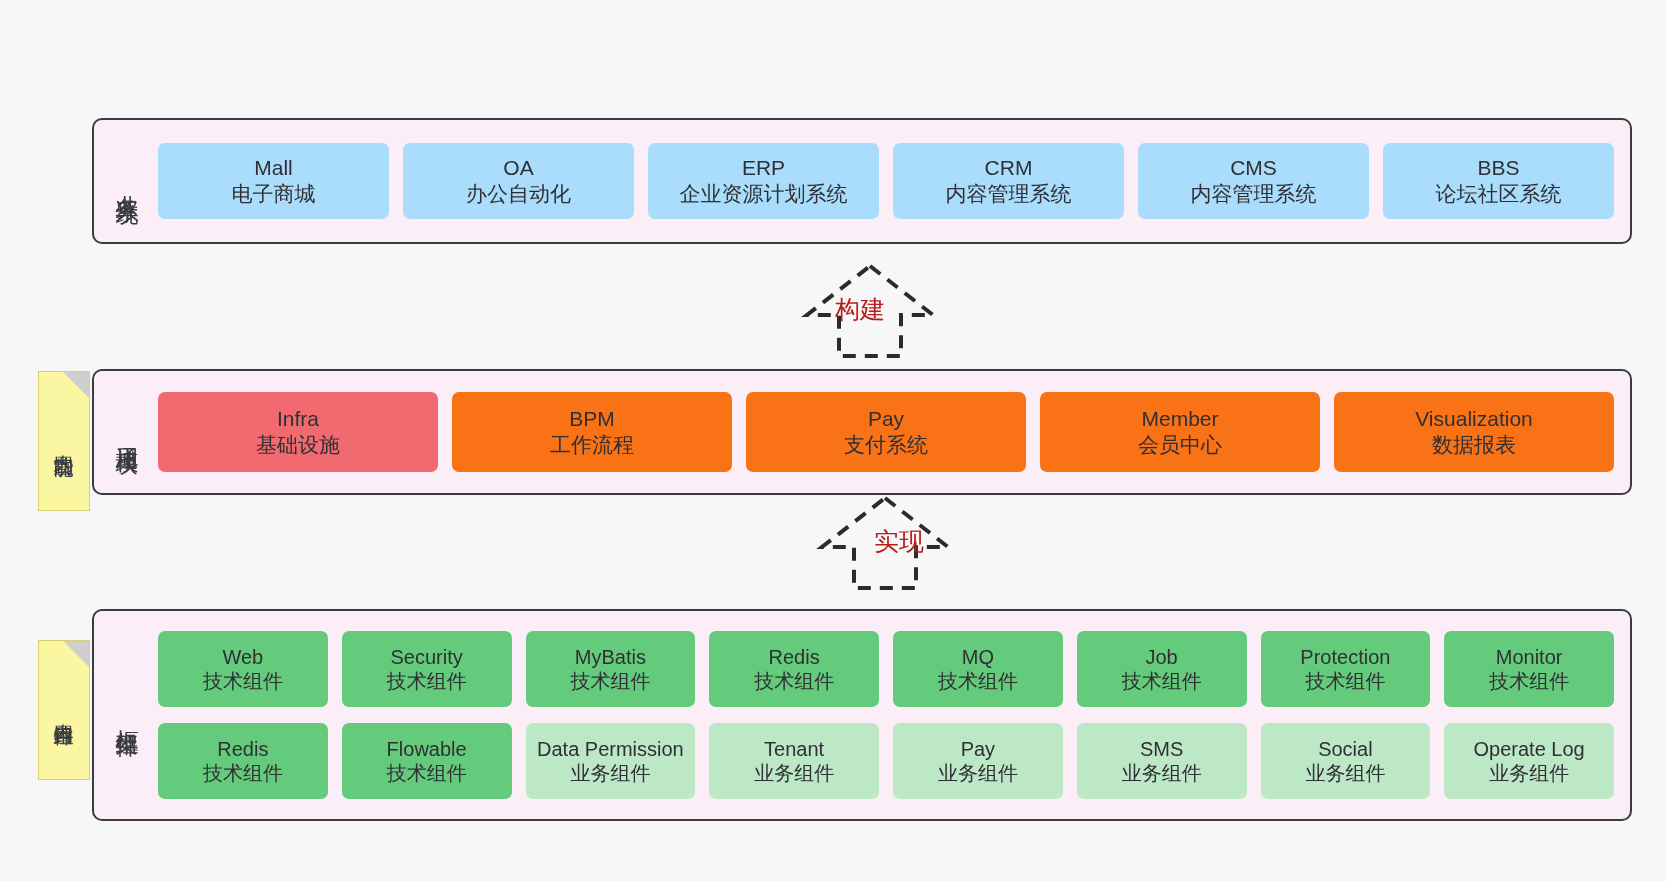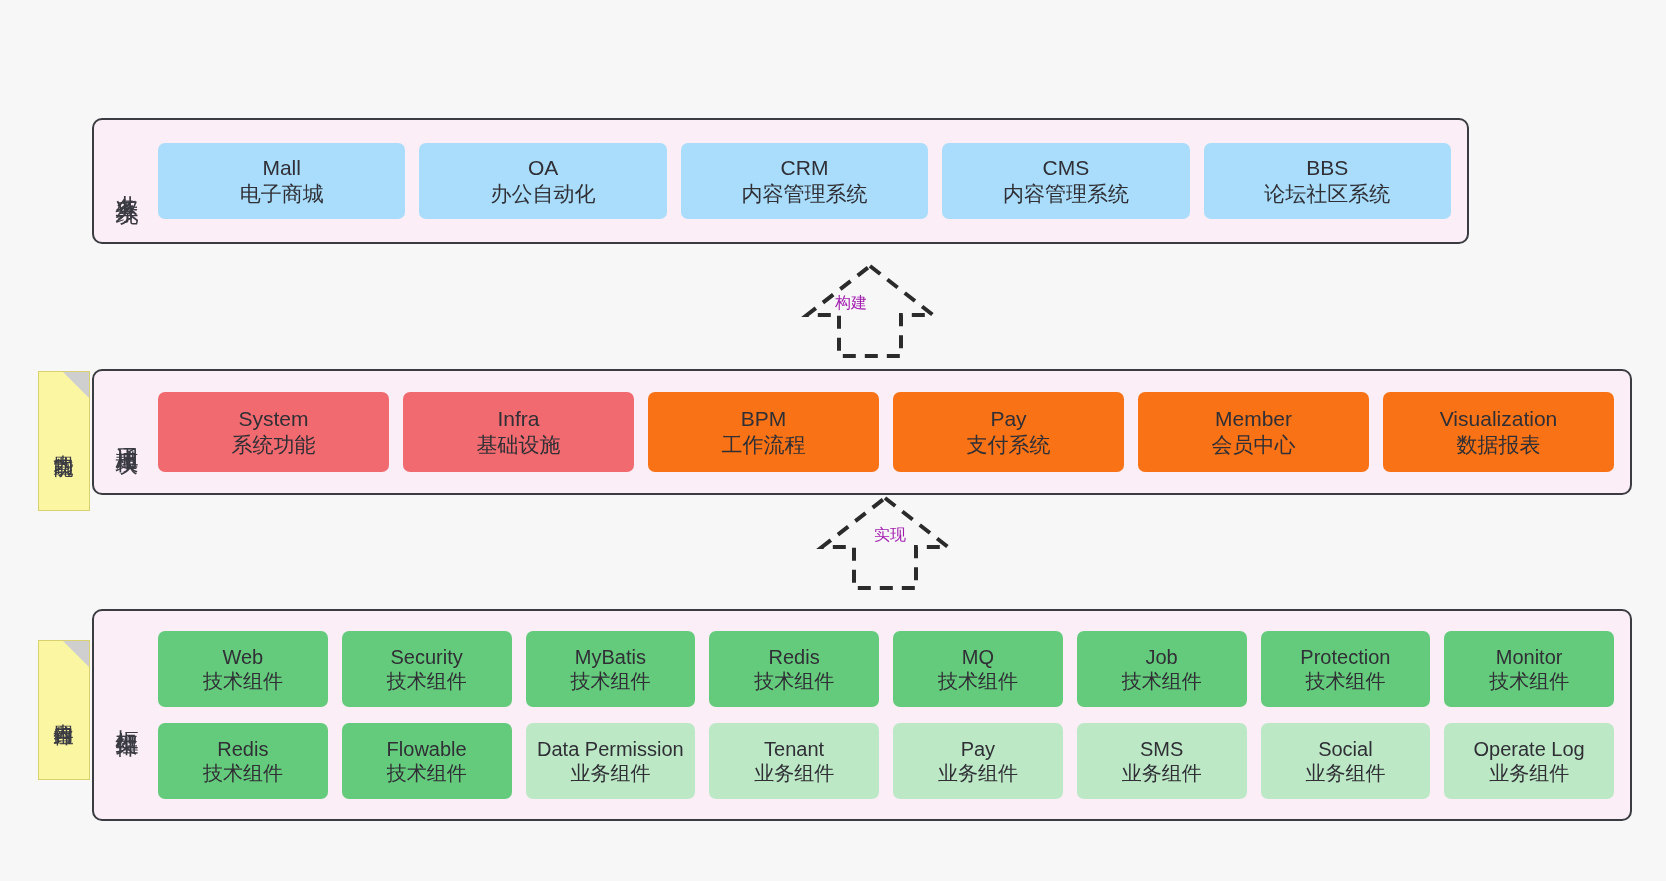--- a/index.html
+++ b/index.html
@@ -125,41 +125,45 @@
   }
 
   
   .arrow {
     position: absolute;
     pointer-events: none;
   }
 
   .arrow-label {
     position: absolute;
-    font-size: 16px;
-    color: #a21caf;
+    font-size: 25px;
+    color: #b91c1c;
     background: transparent;
     white-space: nowrap;
   }
 </style>
 </head>
 <body>
 
 <div id="stage">
 
-  <div class="layer" style="left:92px; top:118px; width:1377px; height:126px;">
+  <div class="layer" style="left:92px; top:118px; width:1540px; height:126px;">
     <div class="layer-title">业务系统</div>
     <div class="layer-body">
       <div class="card blue biz-card">
         <span class="en">Mall</span>
         <span class="cn">电子商城</span>
       </div>
       <div class="card blue biz-card">
         <span class="en">OA</span>
         <span class="cn">办公自动化</span>
+      </div>
+      <div class="card blue biz-card">
+        <span class="en">ERP</span>
+        <span class="cn">企业资源计划系统</span>
       </div>
       <div class="card blue biz-card">
         <span class="en">CRM</span>
         <span class="cn">内容管理系统</span>
       </div>
       <div class="card blue biz-card">
         <span class="en">CMS</span>
         <span class="cn">内容管理系统</span>
       </div>
       <div class="card blue biz-card">
@@ -177,24 +181,20 @@
   <div class="arrow-label" style="left:835px; top:293px;">构建</div>
 
   <div class="note" style="left:38px; top:371px; width:52px; height:140px;">
     <span>内置功能</span>
   </div>
 
   <div class="layer" style="left:92px; top:369px; width:1540px; height:126px;">
     <div class="layer-title">通用模块</div>
     <div class="layer-body">
       <div class="card red module-card">
-        <span class="en">System</span>
-        <span class="cn">系统功能</span>
-      </div>
-      <div class="card red module-card">
         <span class="en">Infra</span>
         <span class="cn">基础设施</span>
       </div>
       <div class="card pink module-card">
         <span class="en">BPM</span>
         <span class="cn">工作流程</span>
       </div>
       <div class="card pink module-card">
         <span class="en">Pay</span>
         <span class="cn">支付系统</span>

